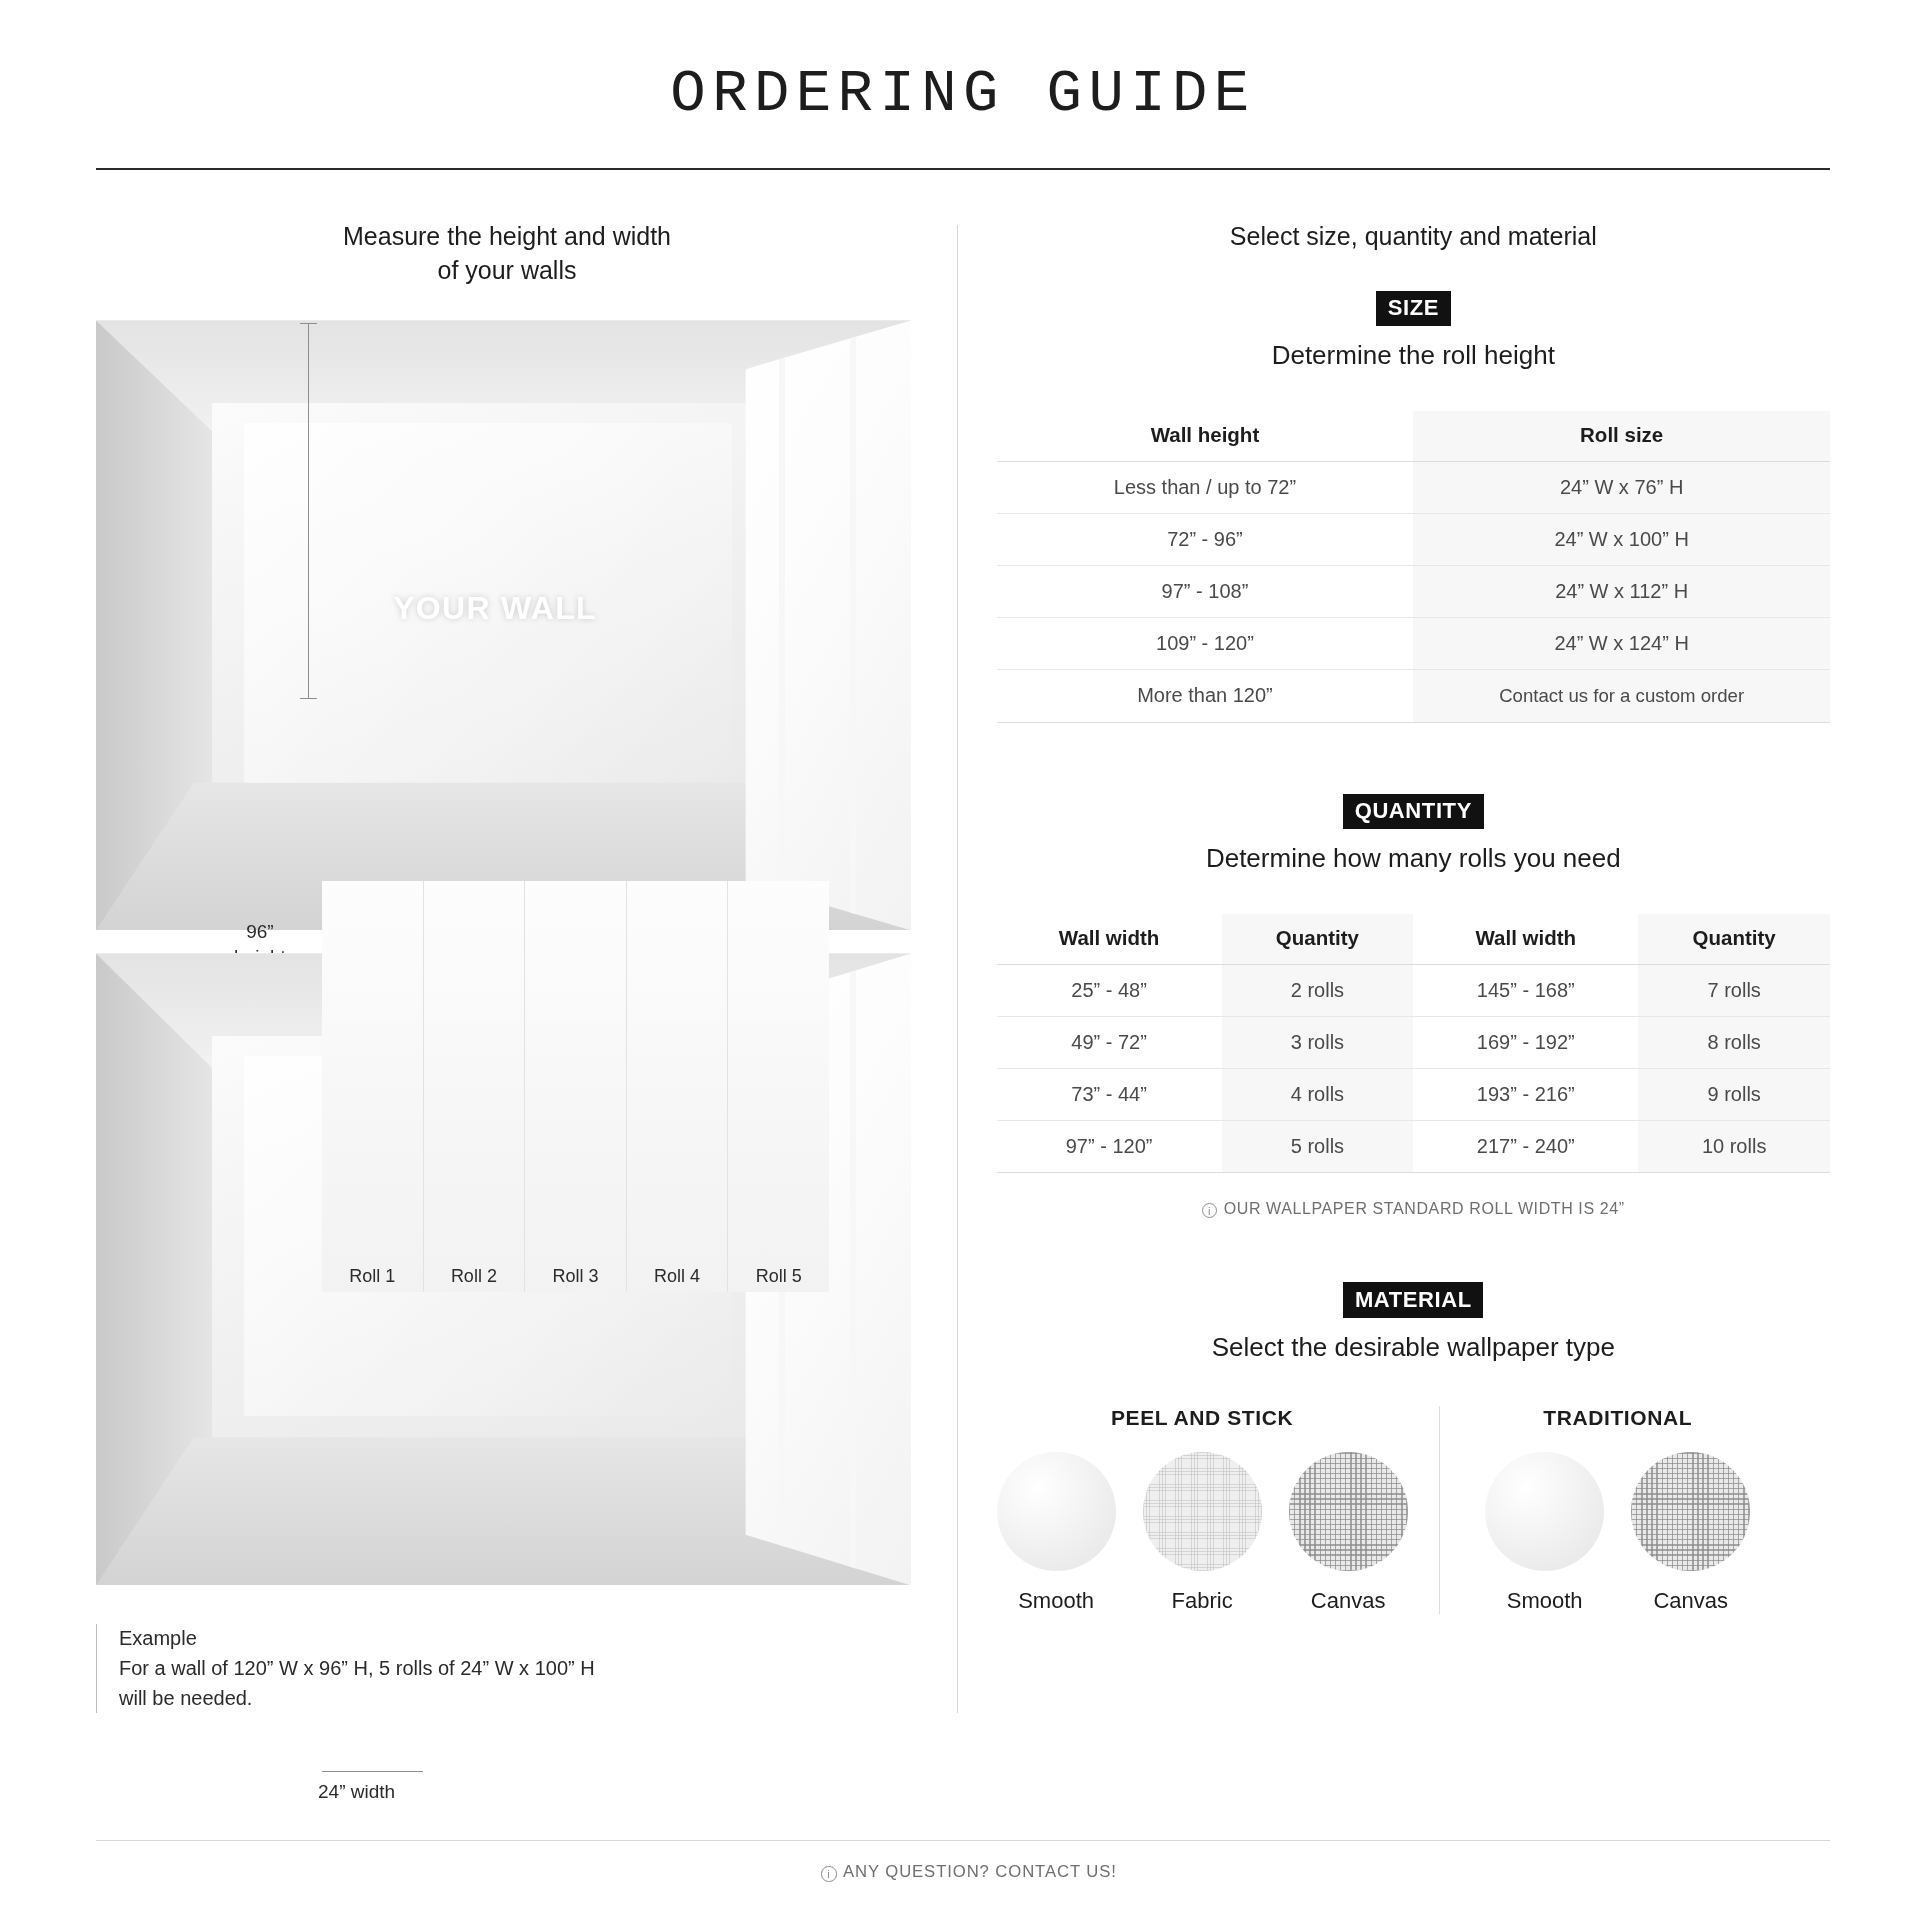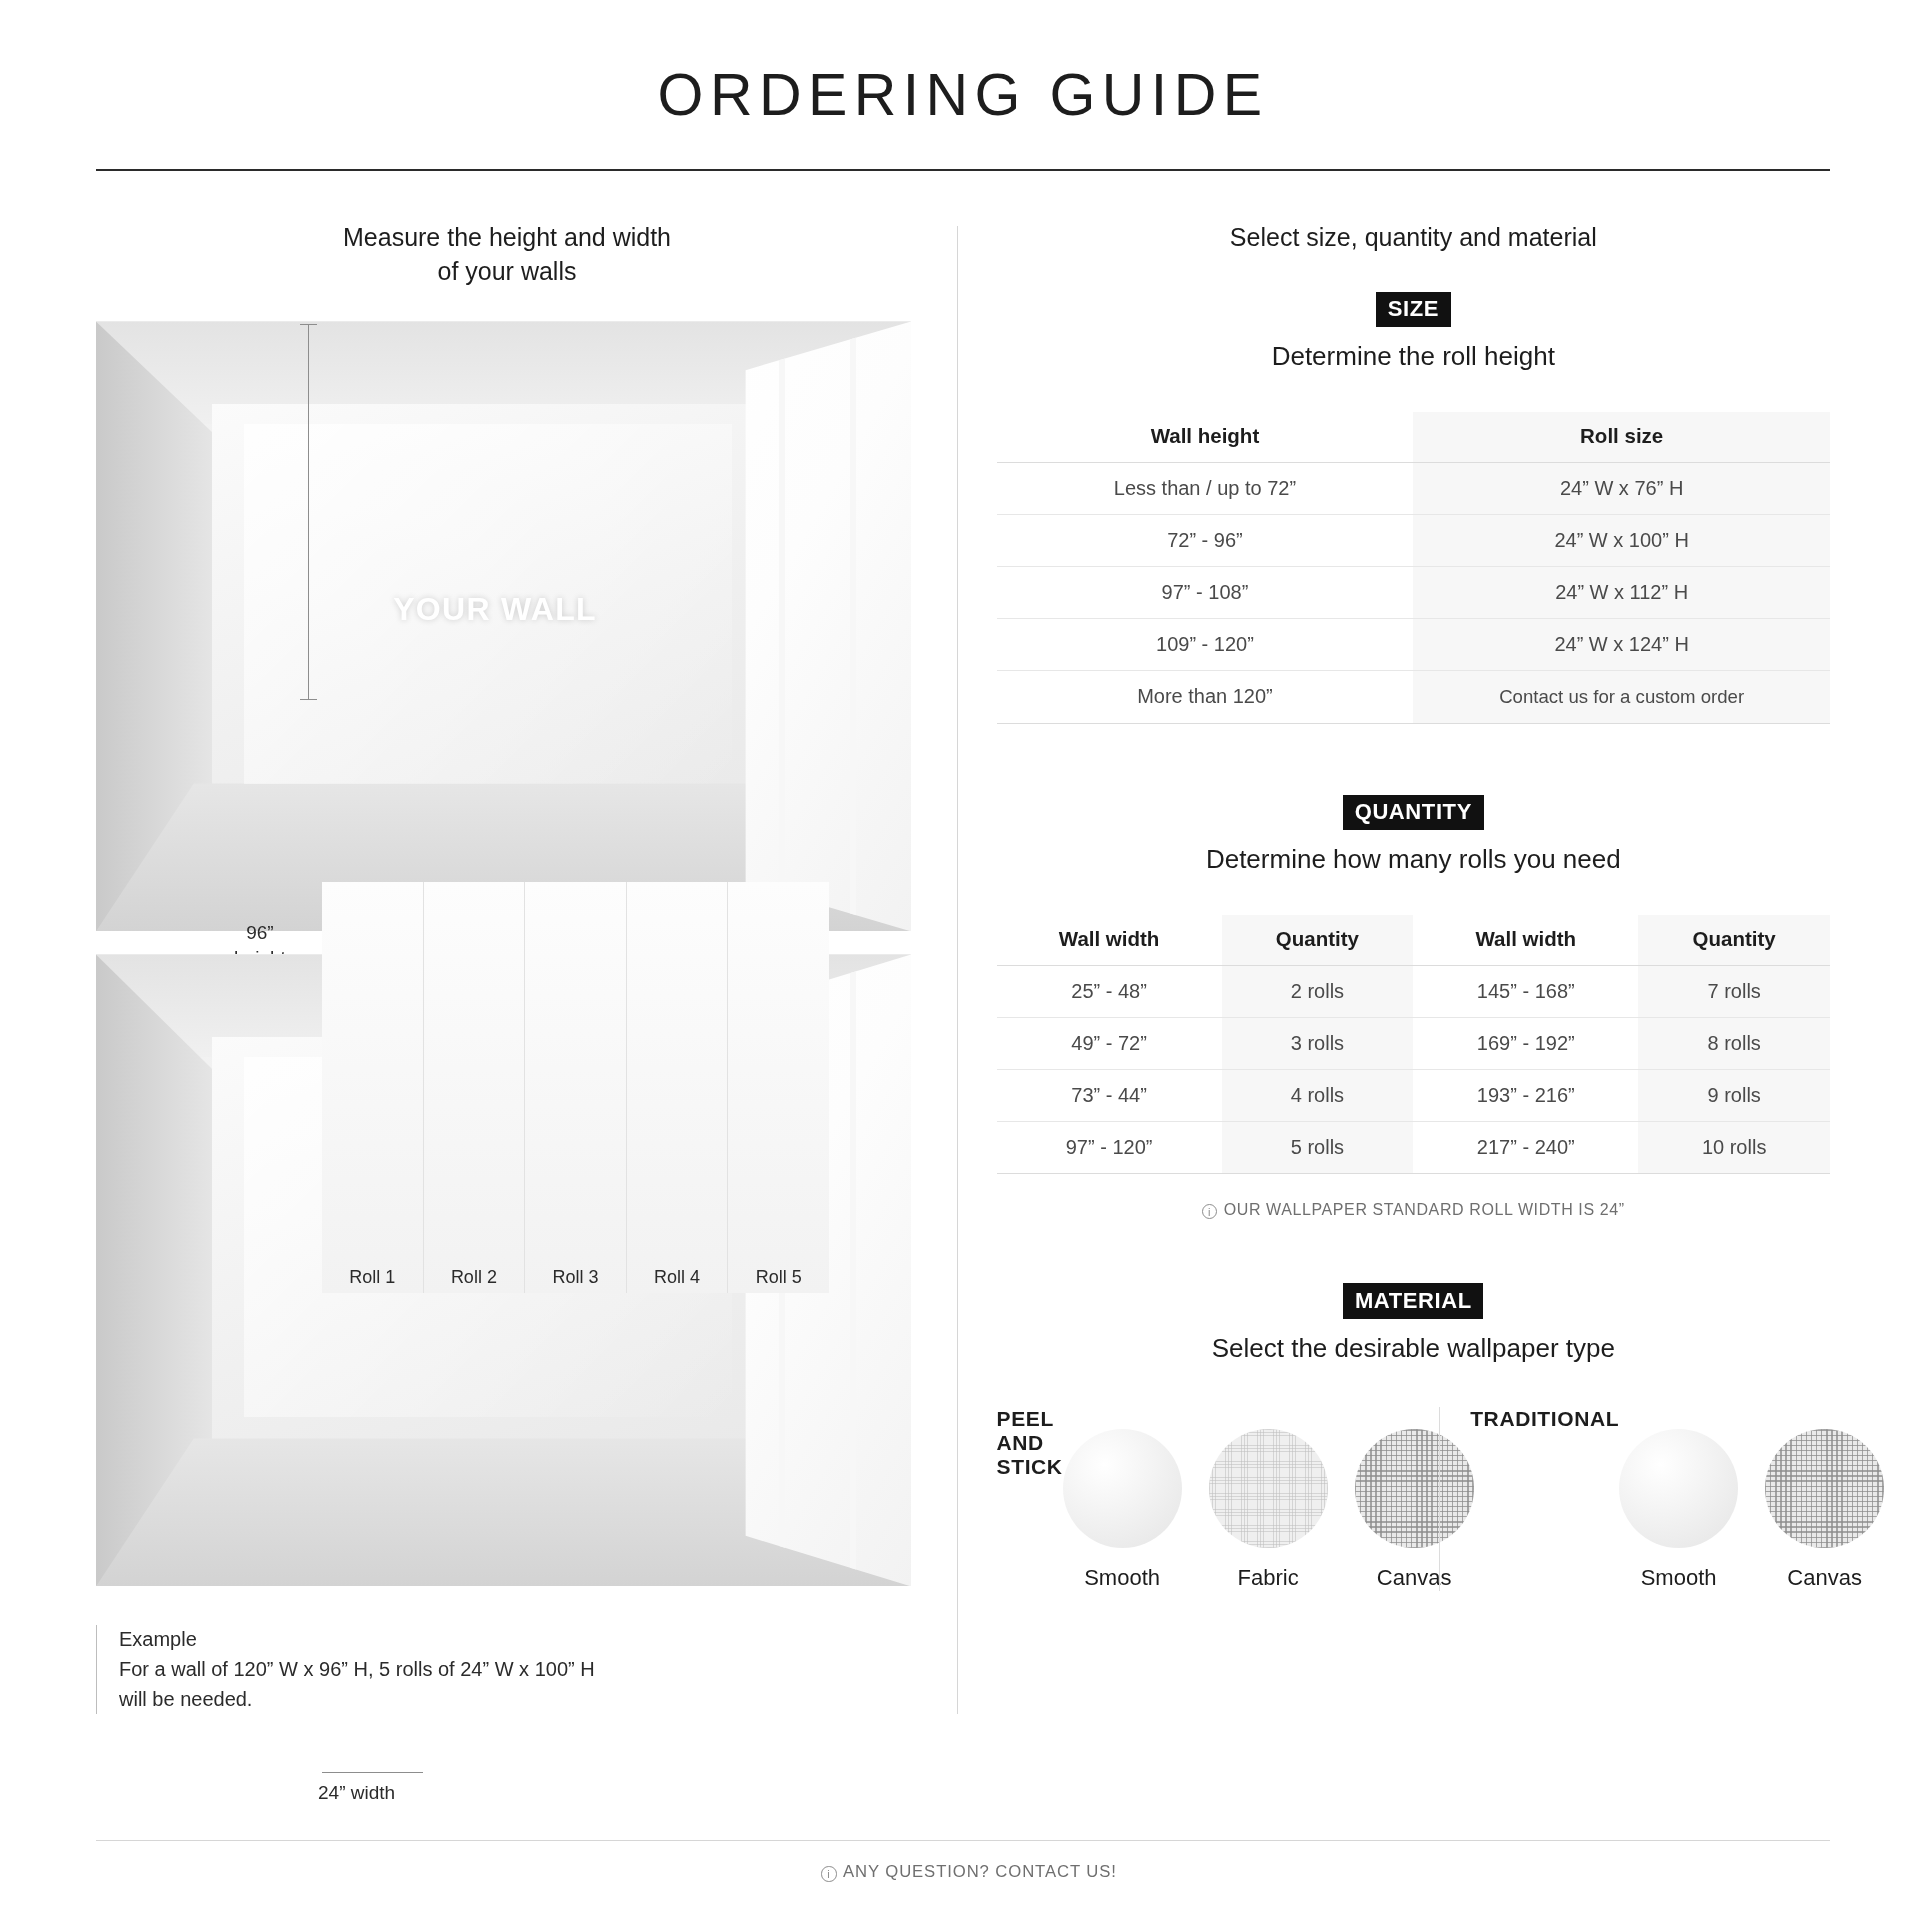--- a/index.html
+++ b/index.html
@@ -14,20 +14,21 @@
   .page { position: relative; width: 1926px; height: 1926px; padding: 0 96px; }
 
   
   .title {
     text-align:center;
     font-size: 59px;
     letter-spacing: 6.4px;
     font-weight: 400;
     padding-top: 61px;
     color:#1d1d1d;
+    font-family:Liberation Mono, monospace;
   }
   .title-rule {
     margin-top: 40px;
     height: 1.9px;
     background: #2b2b2b;
   }
 
   
   .columns { display:flex; margin-top: 50px; }
   .col-left { width: 822px; position:relative; }
@@ -171,21 +172,21 @@
     font-size: 16px; letter-spacing: 0.6px; color:#6f6f6f;
   }
   .note .i {
     display:inline-block; width:15.4px; height:15.4px; border:1.3px solid #8d8d8d;
     border-radius:50%; line-height:14px; font-size:11px; color:#8d8d8d;
     margin-right:6.4px; vertical-align:-1.3px;
   }
 
   
   .materials { display:flex; margin-top: 29.5px; }
-  .mat-group { display:flex; flex-direction:row; align-items:flex-start; }
+  .mat-group { display:flex; flex-direction:column; align-items:center; }
   .mat-group.peel { width: 411px; }
   .mat-group.trad { width: 295px; }
   .mat-divider { width:0.6px; background:#dcdcdc; margin: 0 31px; }
   .mat-title { font-size:21px; font-weight:700; letter-spacing:0.6px; color:#1d1d1d; }
   .swatches { display:flex; gap:27px; margin-top: 22px; }
   .swatch-item { text-align:center; }
   .swatch {
     width: 119px; height: 119px; border-radius:50%;
   }
   .sw-smooth { background: radial-gradient(circle at 35% 30%, #ffffff, #ececec 70%, #e4e4e4 100%); }

